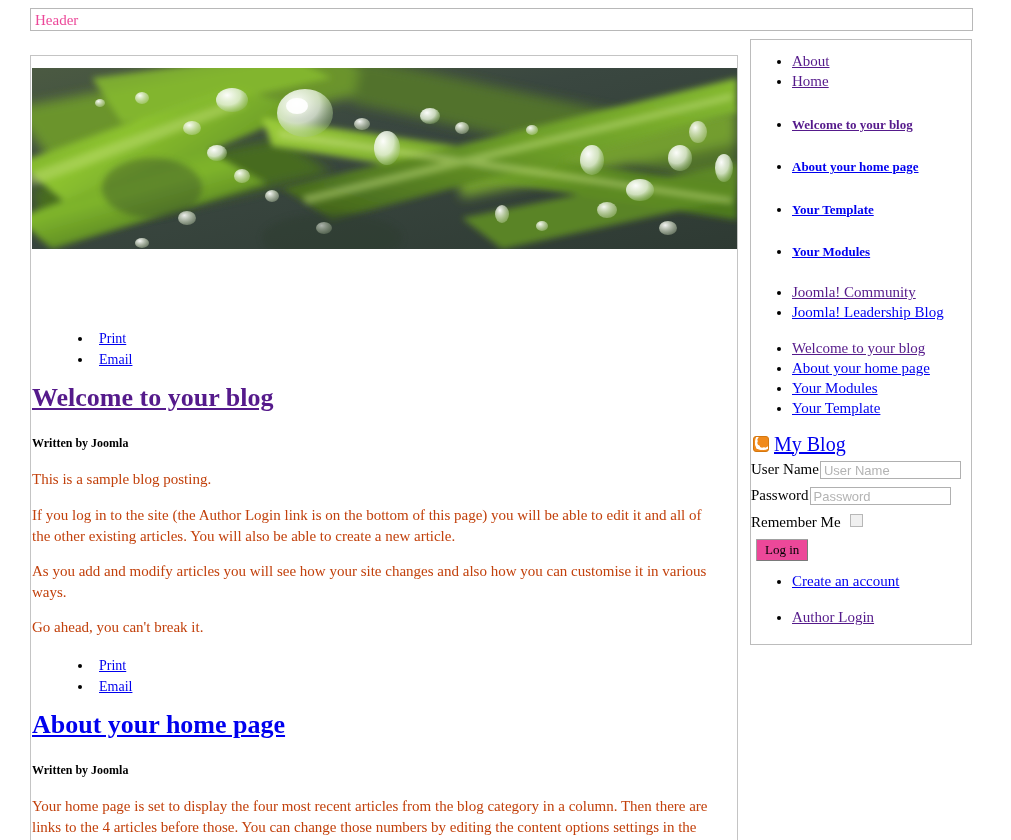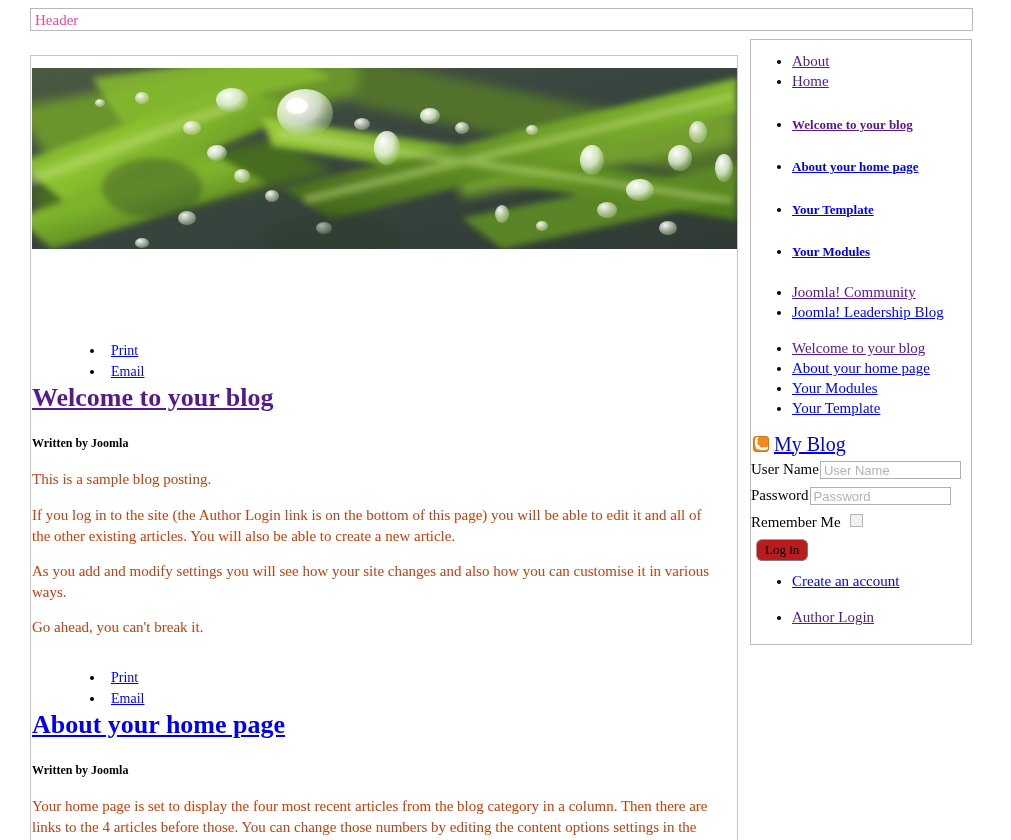--- a/index.html
+++ b/index.html
@@ -65,21 +65,21 @@
     width: 705px;
     height: 181px;
     overflow: hidden;
     background: #3d4a3a;
   }
   .grass-svg { display: block; width: 705px; height: 181px; }
 
   
   .icon-list {
     list-style: disc;
-    margin: 16px;
+    margin: 4px;
     padding: 0 0 0 58px;
   }
   .icon-list li {
     line-height: 20px;
     font-size: 15px;
     padding: 0;
     margin: 0;
   }
   .icon-list li a {
     font-size: 14px;
@@ -197,23 +197,23 @@
     box-sizing: border-box;
     display: inline-block;
   }
   .btn-login {
     font-family: "Liberation Serif", serif;
     font-size: 13px;
     padding: 2px 8px;
     border: 1px solid #a0a0a0;
     border-right-color: #7a7a7a;
     border-bottom-color: #7a7a7a;
-    background: #b91c1c;
+    background: #ec4899;
     color: #000;
-    border-radius: 6px;
+    border-radius: 1px;
     cursor: pointer;
   }
   .side-links-bottom {
     list-style: disc;
     margin: 0;
     padding: 0 0 0 41px;
   }
   .side-links-bottom li { line-height: 20px; font-size: 15px; }
 </style>
 </head>
@@ -339,21 +339,21 @@
   </ul>
 
   <h2 class="art-title abs" style="left:1px; top:327px;">
     <a href="#" class="lnk-vis">Welcome to your blog</a>
   </h2>
 
   <p class="written-by abs" style="left:1px; top:380px;">Written by Joomla</p>
 
   <p class="body-p abs" style="left:1px; top:413px; width:700px;">This is a sample blog posting.</p>
   <p class="body-p abs" style="left:1px; top:449px; width:688px;">If you log in to the site (the Author Login link is on the bottom of this page) you will be able to edit it and all of the other existing articles. You will also be able to create a new article.</p>
-  <p class="body-p abs" style="left:1px; top:505px; width:688px;">As you add and modify settings you will see how your site changes and also how you can customise it in various ways.</p>
+  <p class="body-p abs" style="left:1px; top:505px; width:688px;">As you add and modify articles you will see how your site changes and also how you can customise it in various ways.</p>
   <p class="body-p abs" style="left:1px; top:561px; width:688px;">Go ahead, you can't break it.</p>
 
   <ul class="icon-list abs" style="left:0; top:595px;">
     <li>
       <a href="#" class="lnk-new">Print</a>
     </li>
     <li>
       <a href="#" class="lnk-new">Email</a>
     </li>
   </ul>

